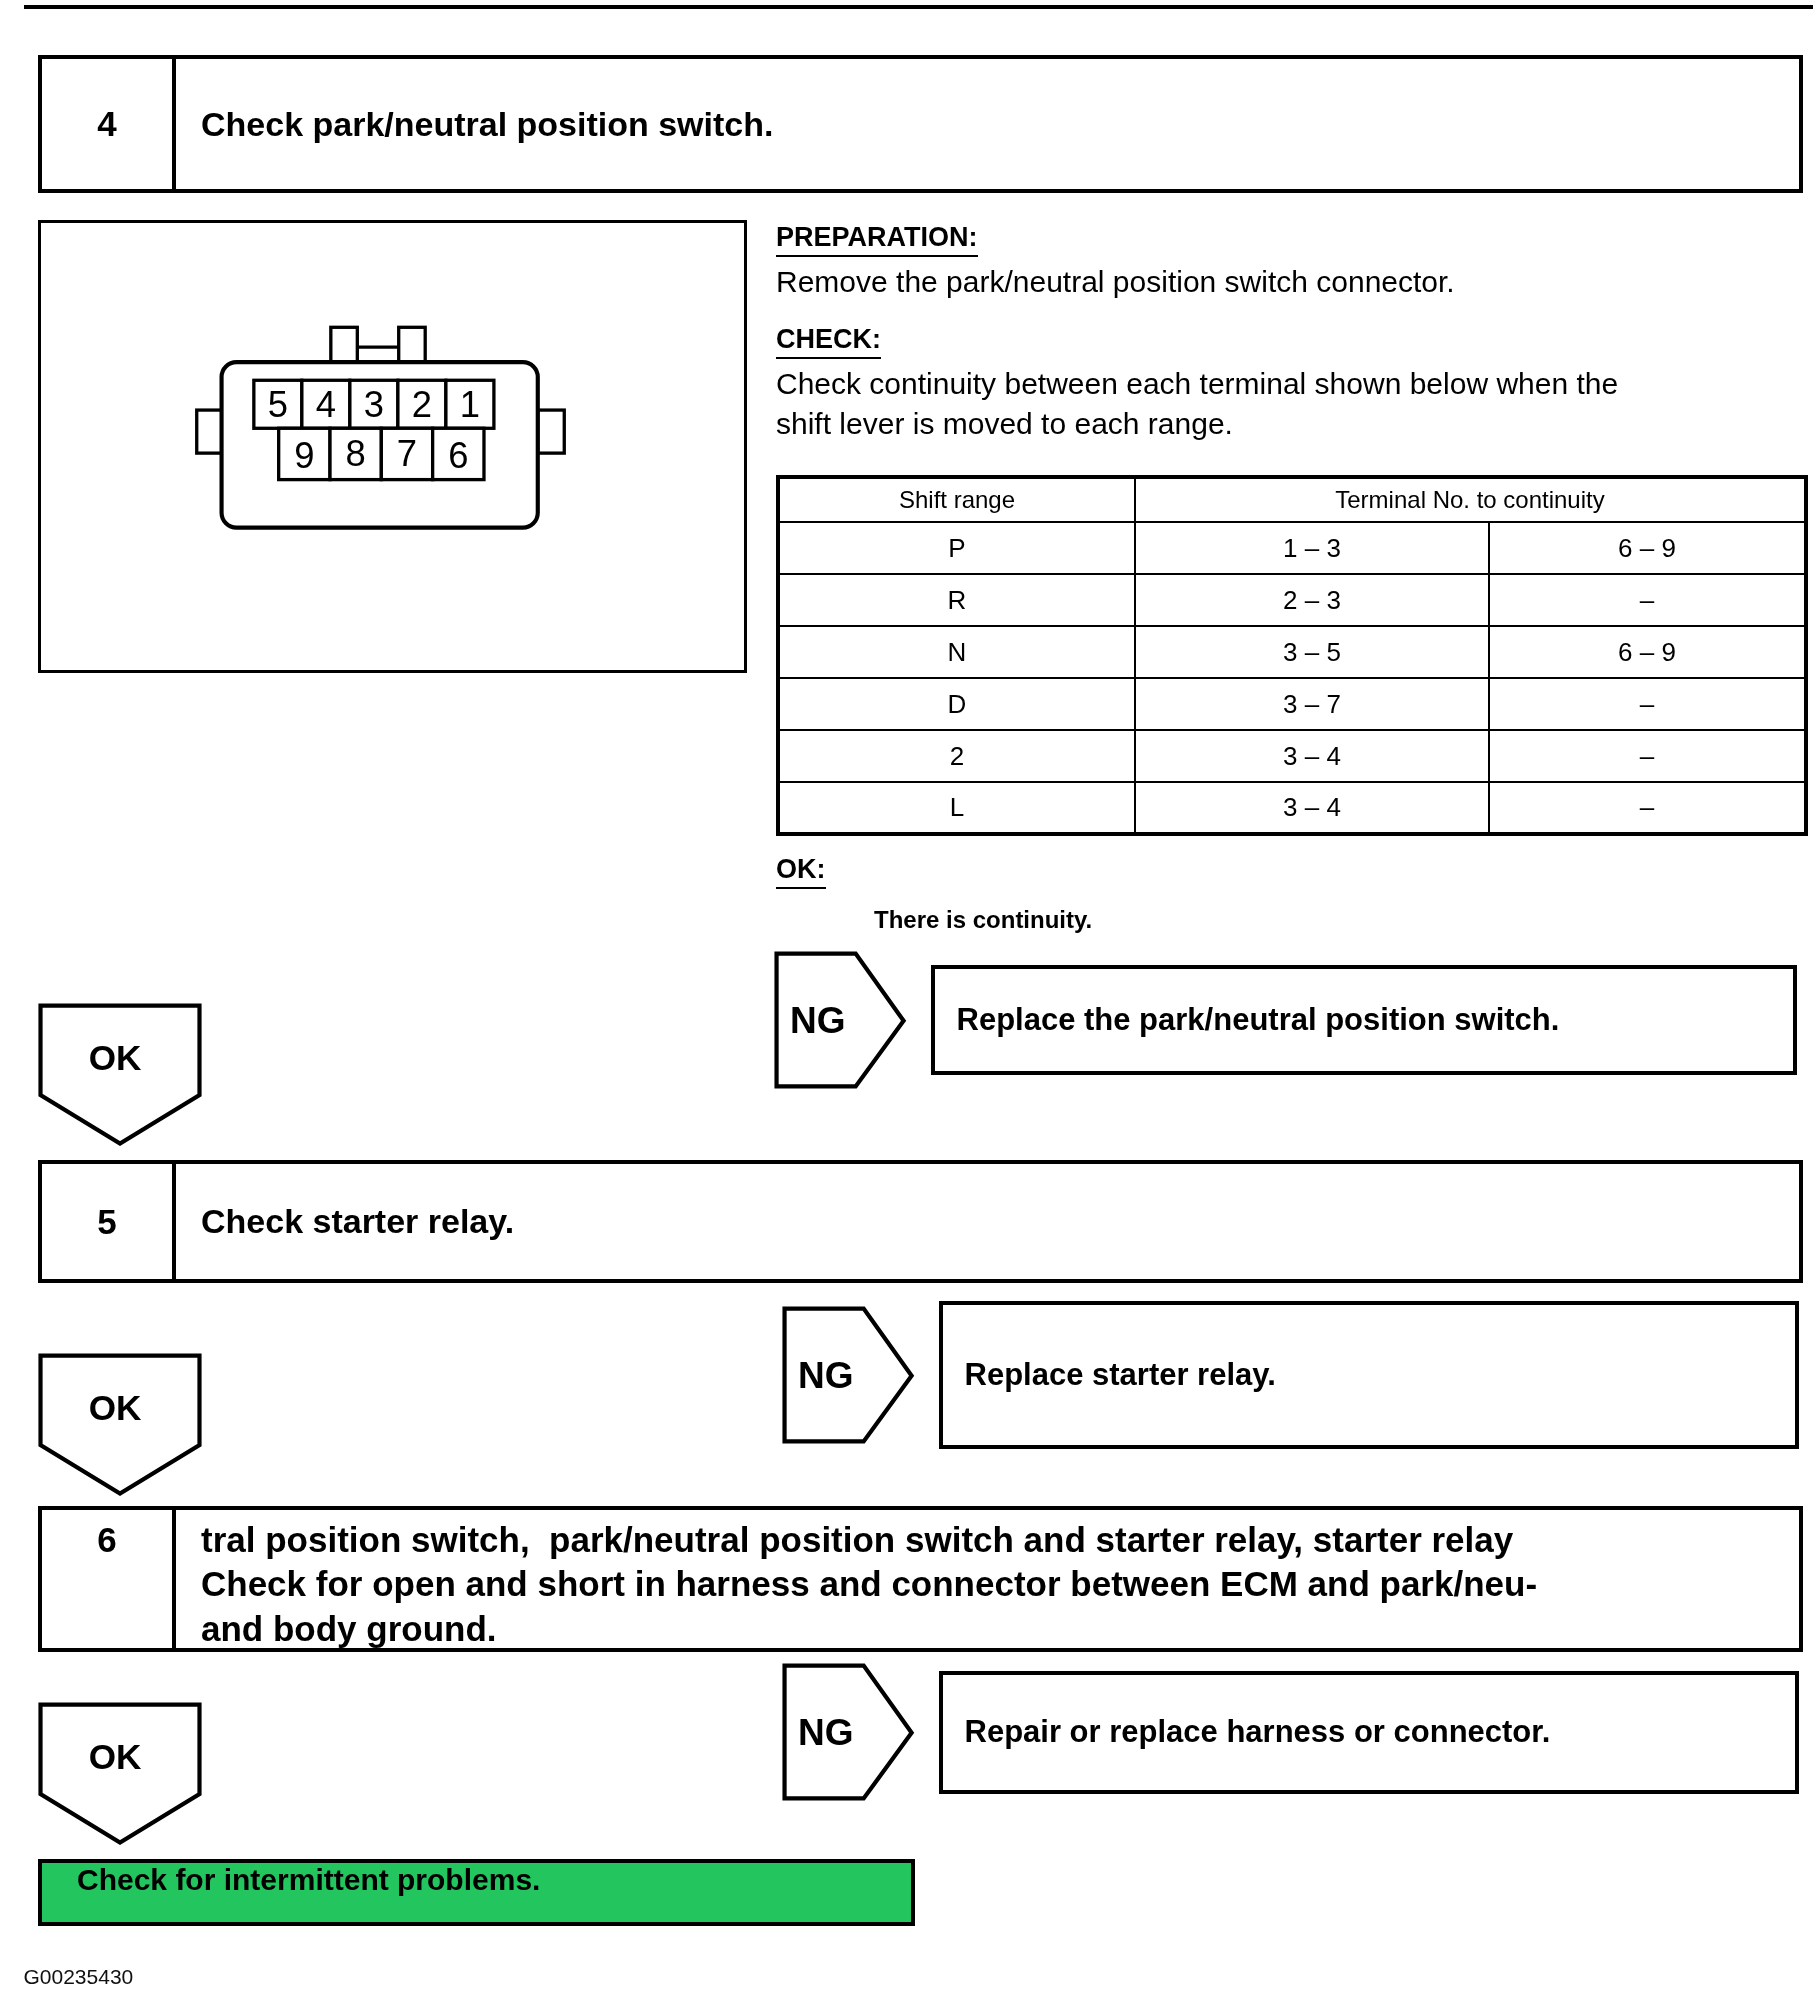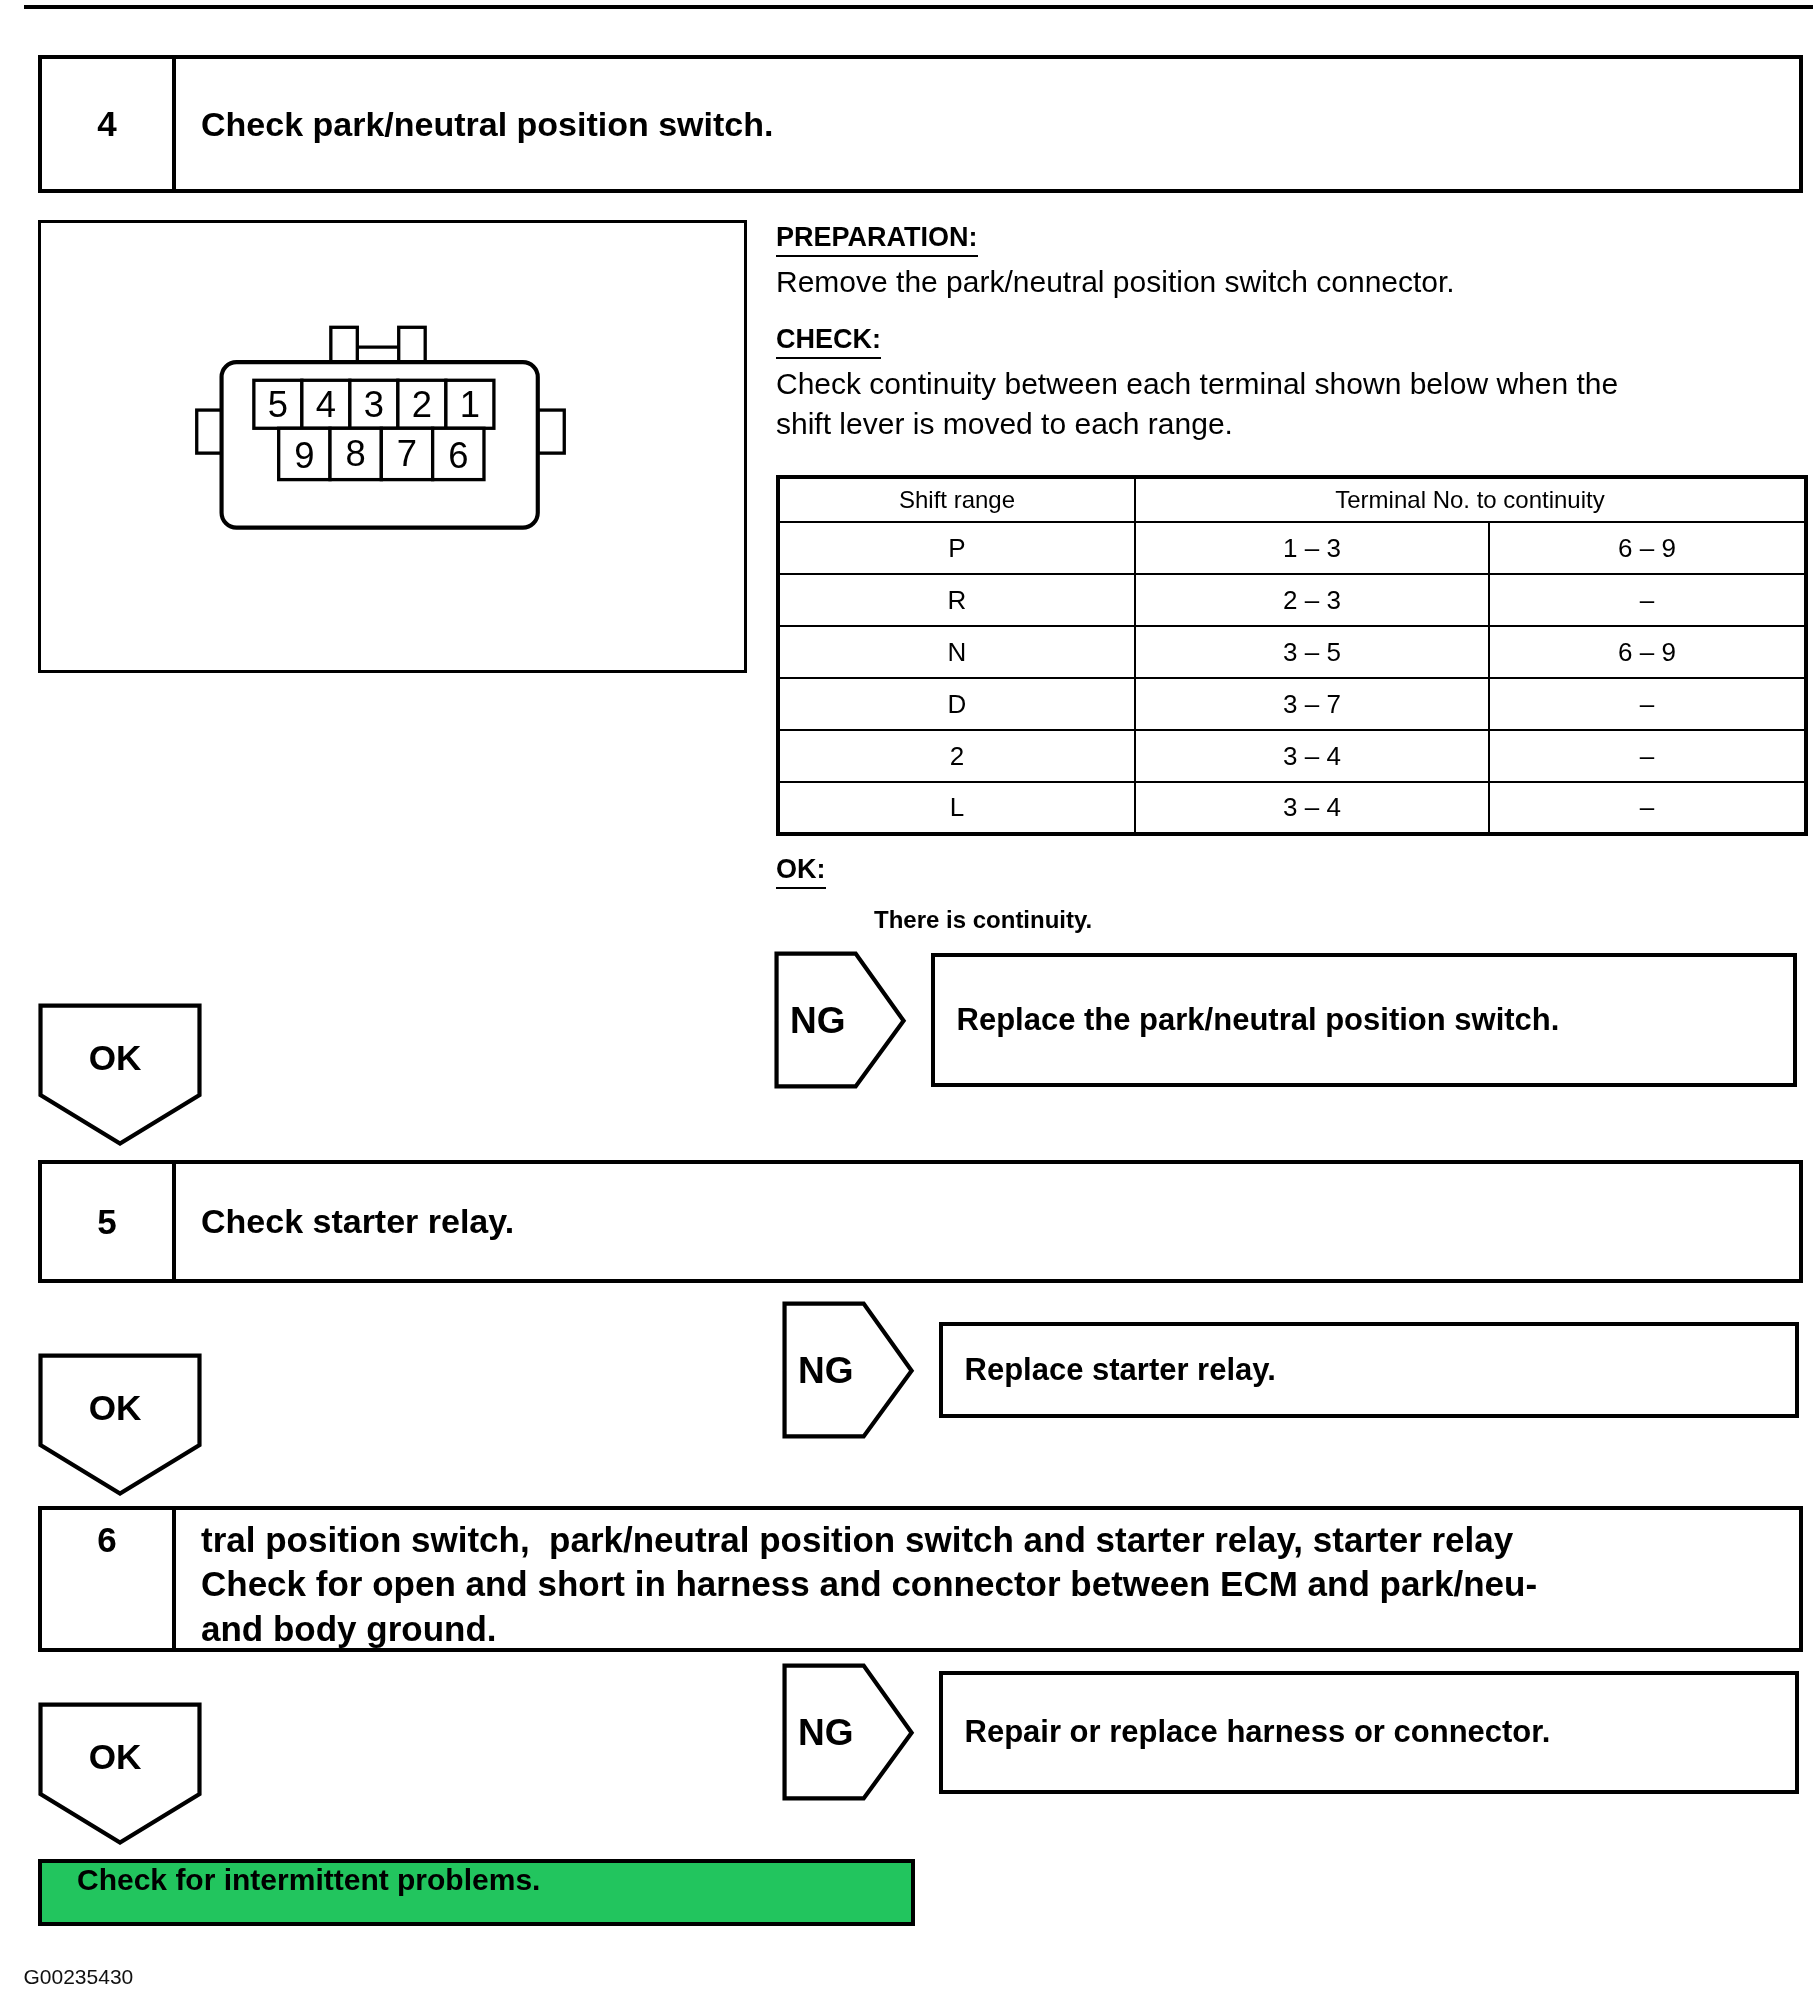--- a/index.html
+++ b/index.html
@@ -170,41 +170,41 @@
 </table>
 
 <div class="ok-label-abs"><span class="sec-label">OK:</span></div>
 <div class="ok-result">There is continuity.</div>
 
 <div class="ng-row" style="left:774px;top:951px;">
   <svg class="ng-arrow" viewBox="0 0 158 164">
     <polygon points="3,3 97,3 154,83 97,161 3,161" class="shape"></polygon>
     <text x="52" y="97" class="ng-t">NG</text>
   </svg>
-  <div class="ng-box" style="width:866px;height:134px;">
+  <div class="ng-box" style="width:866px;height:110px;">
     <span>Replace the park/neutral position switch.</span>
   </div>
 </div>
 
 <svg class="ok-arrow" style="left:38px;top:1003px;" viewBox="0 0 196 172">
   <polygon points="3,3 193,3 193,110 98,168 3,110" class="shape"></polygon>
   <text x="92" y="80" class="ok-t">OK</text>
 </svg>
 
 <div class="step-box" style="left:38px;top:1160px;width:1765px;height:123px;">
   <div class="step-num">5</div>
   <div class="step-title">Check starter relay.</div>
 </div>
 
 <div class="ng-row" style="left:782px;top:1301px;">
   <svg class="ng-arrow" viewBox="0 0 158 164">
     <polygon points="3,3 97,3 154,83 97,161 3,161" class="shape"></polygon>
     <text x="52" y="97" class="ng-t">NG</text>
   </svg>
-  <div class="ng-box" style="width:860px;height:96px;">
+  <div class="ng-box" style="width:860px;height:148px;">
     <span>Replace starter relay.</span>
   </div>
 </div>
 
 <svg class="ok-arrow" style="left:38px;top:1353px;" viewBox="0 0 196 172">
   <polygon points="3,3 193,3 193,110 98,168 3,110" class="shape"></polygon>
   <text x="92" y="80" class="ok-t">OK</text>
 </svg>
 
 <div class="step-box multi" style="left:38px;top:1506px;width:1765px;height:146px;">

